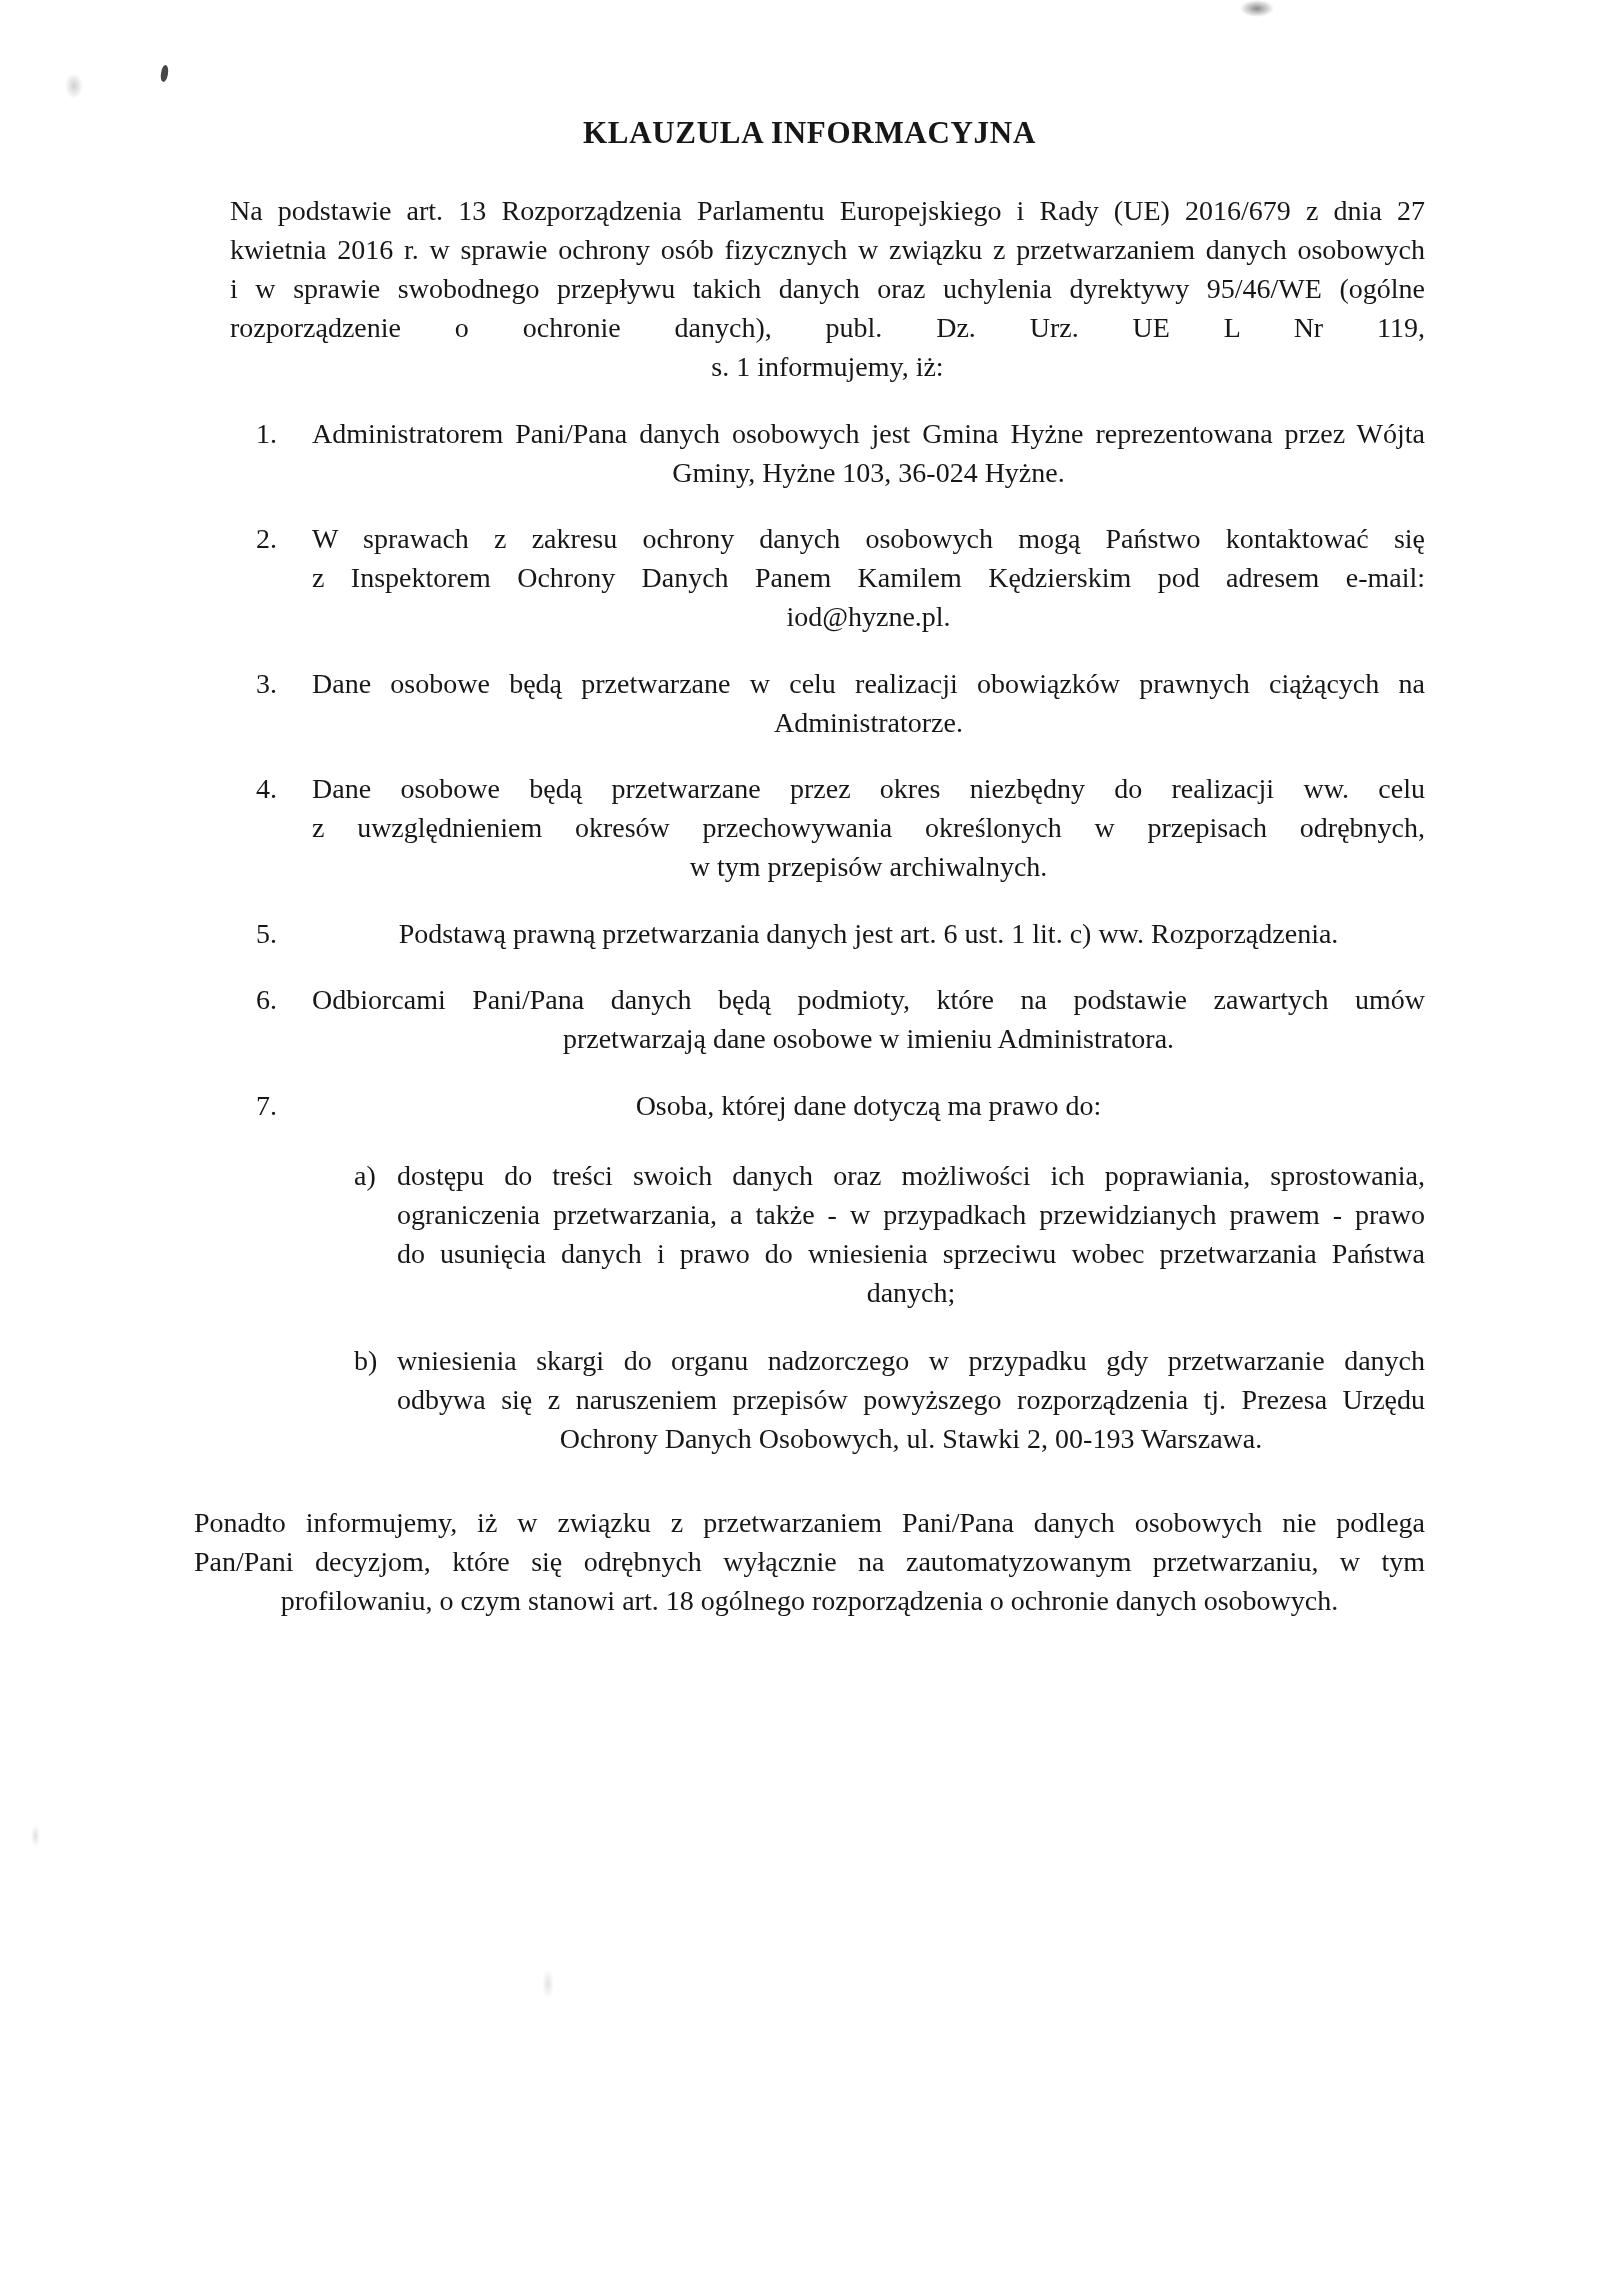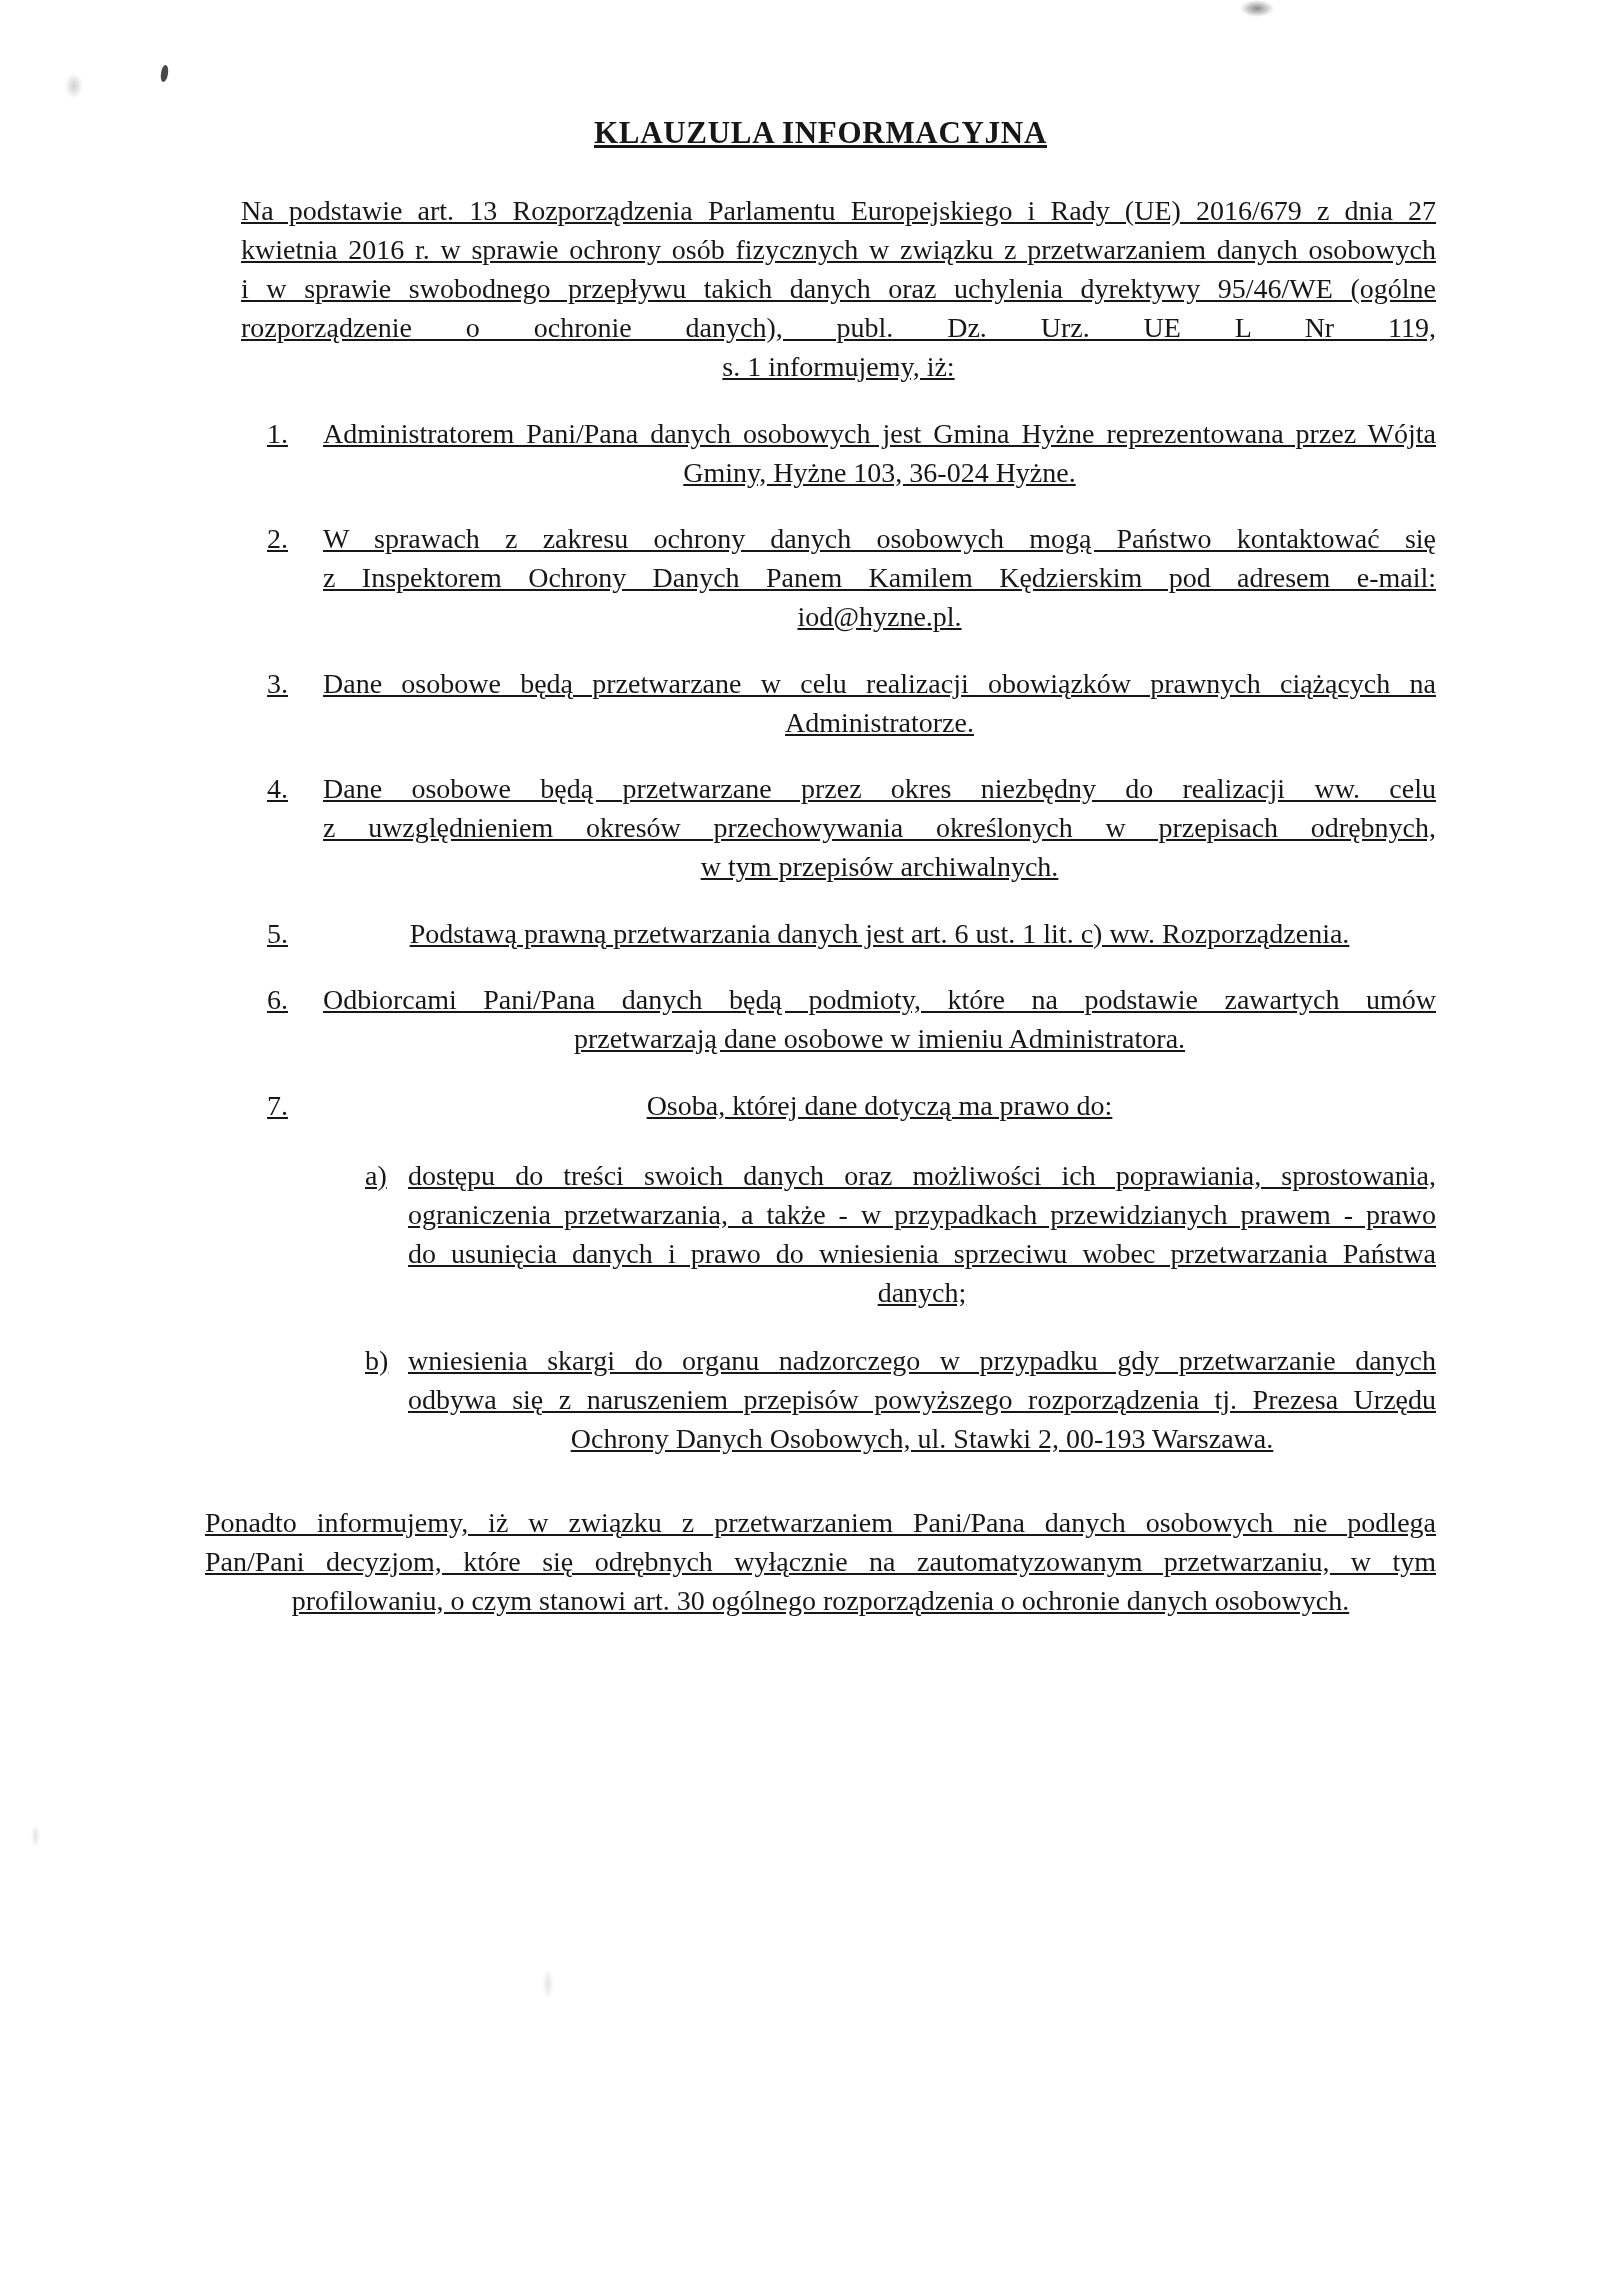--- a/index.html
+++ b/index.html
@@ -11,25 +11,24 @@
     position: relative;
     width: 1623px;
     height: 2295px;
     background: #ffffff;
     font-family: "Liberation Serif", "DejaVu Serif", serif;
     color: #171717;
     overflow: hidden;
   }
   .content {
     position: absolute;
-    left: 205px;
+    left: 194px;
     top: 0;
     width: 1231px;
     font-size: 28px;
-    text-decoration: underline;
   }
   .title {
     margin-top: 113px;
     text-align: center;
     font-weight: bold;
     font-size: 31px;
     line-height: 39px;
     letter-spacing: 0.7px;
   }
   .intro { margin-top: 39px; margin-left: 36px; }
@@ -177,18 +176,18 @@
       <div class="bd">
           <div class="ln j">wniesienia skargi do organu nadzorczego w przypadku gdy przetwarzanie danych</div>
           <div class="ln j">odbywa się z naruszeniem przepisów powyższego rozporządzenia tj. Prezesa Urzędu</div>
           <div class="ln">Ochrony Danych Osobowych, ul. Stawki 2, 00-193 Warszawa.</div>
         </div>
     </div>
 
     <div class="closing">
         <div class="ln j">Ponadto informujemy, iż w związku z przetwarzaniem Pani/Pana danych osobowych nie podlega</div>
         <div class="ln j">Pan/Pani decyzjom, które się odrębnych wyłącznie na zautomatyzowanym przetwarzaniu, w tym</div>
-        <div class="ln">profilowaniu, o czym stanowi art. 30 ogólnego rozporządzenia o ochronie danych osobowych.</div>
+        <div class="ln">profilowaniu, o czym stanowi art. 18 ogólnego rozporządzenia o ochronie danych osobowych.</div>
       </div>
 
   </div>
 </div>
 
 
 </body></html>

